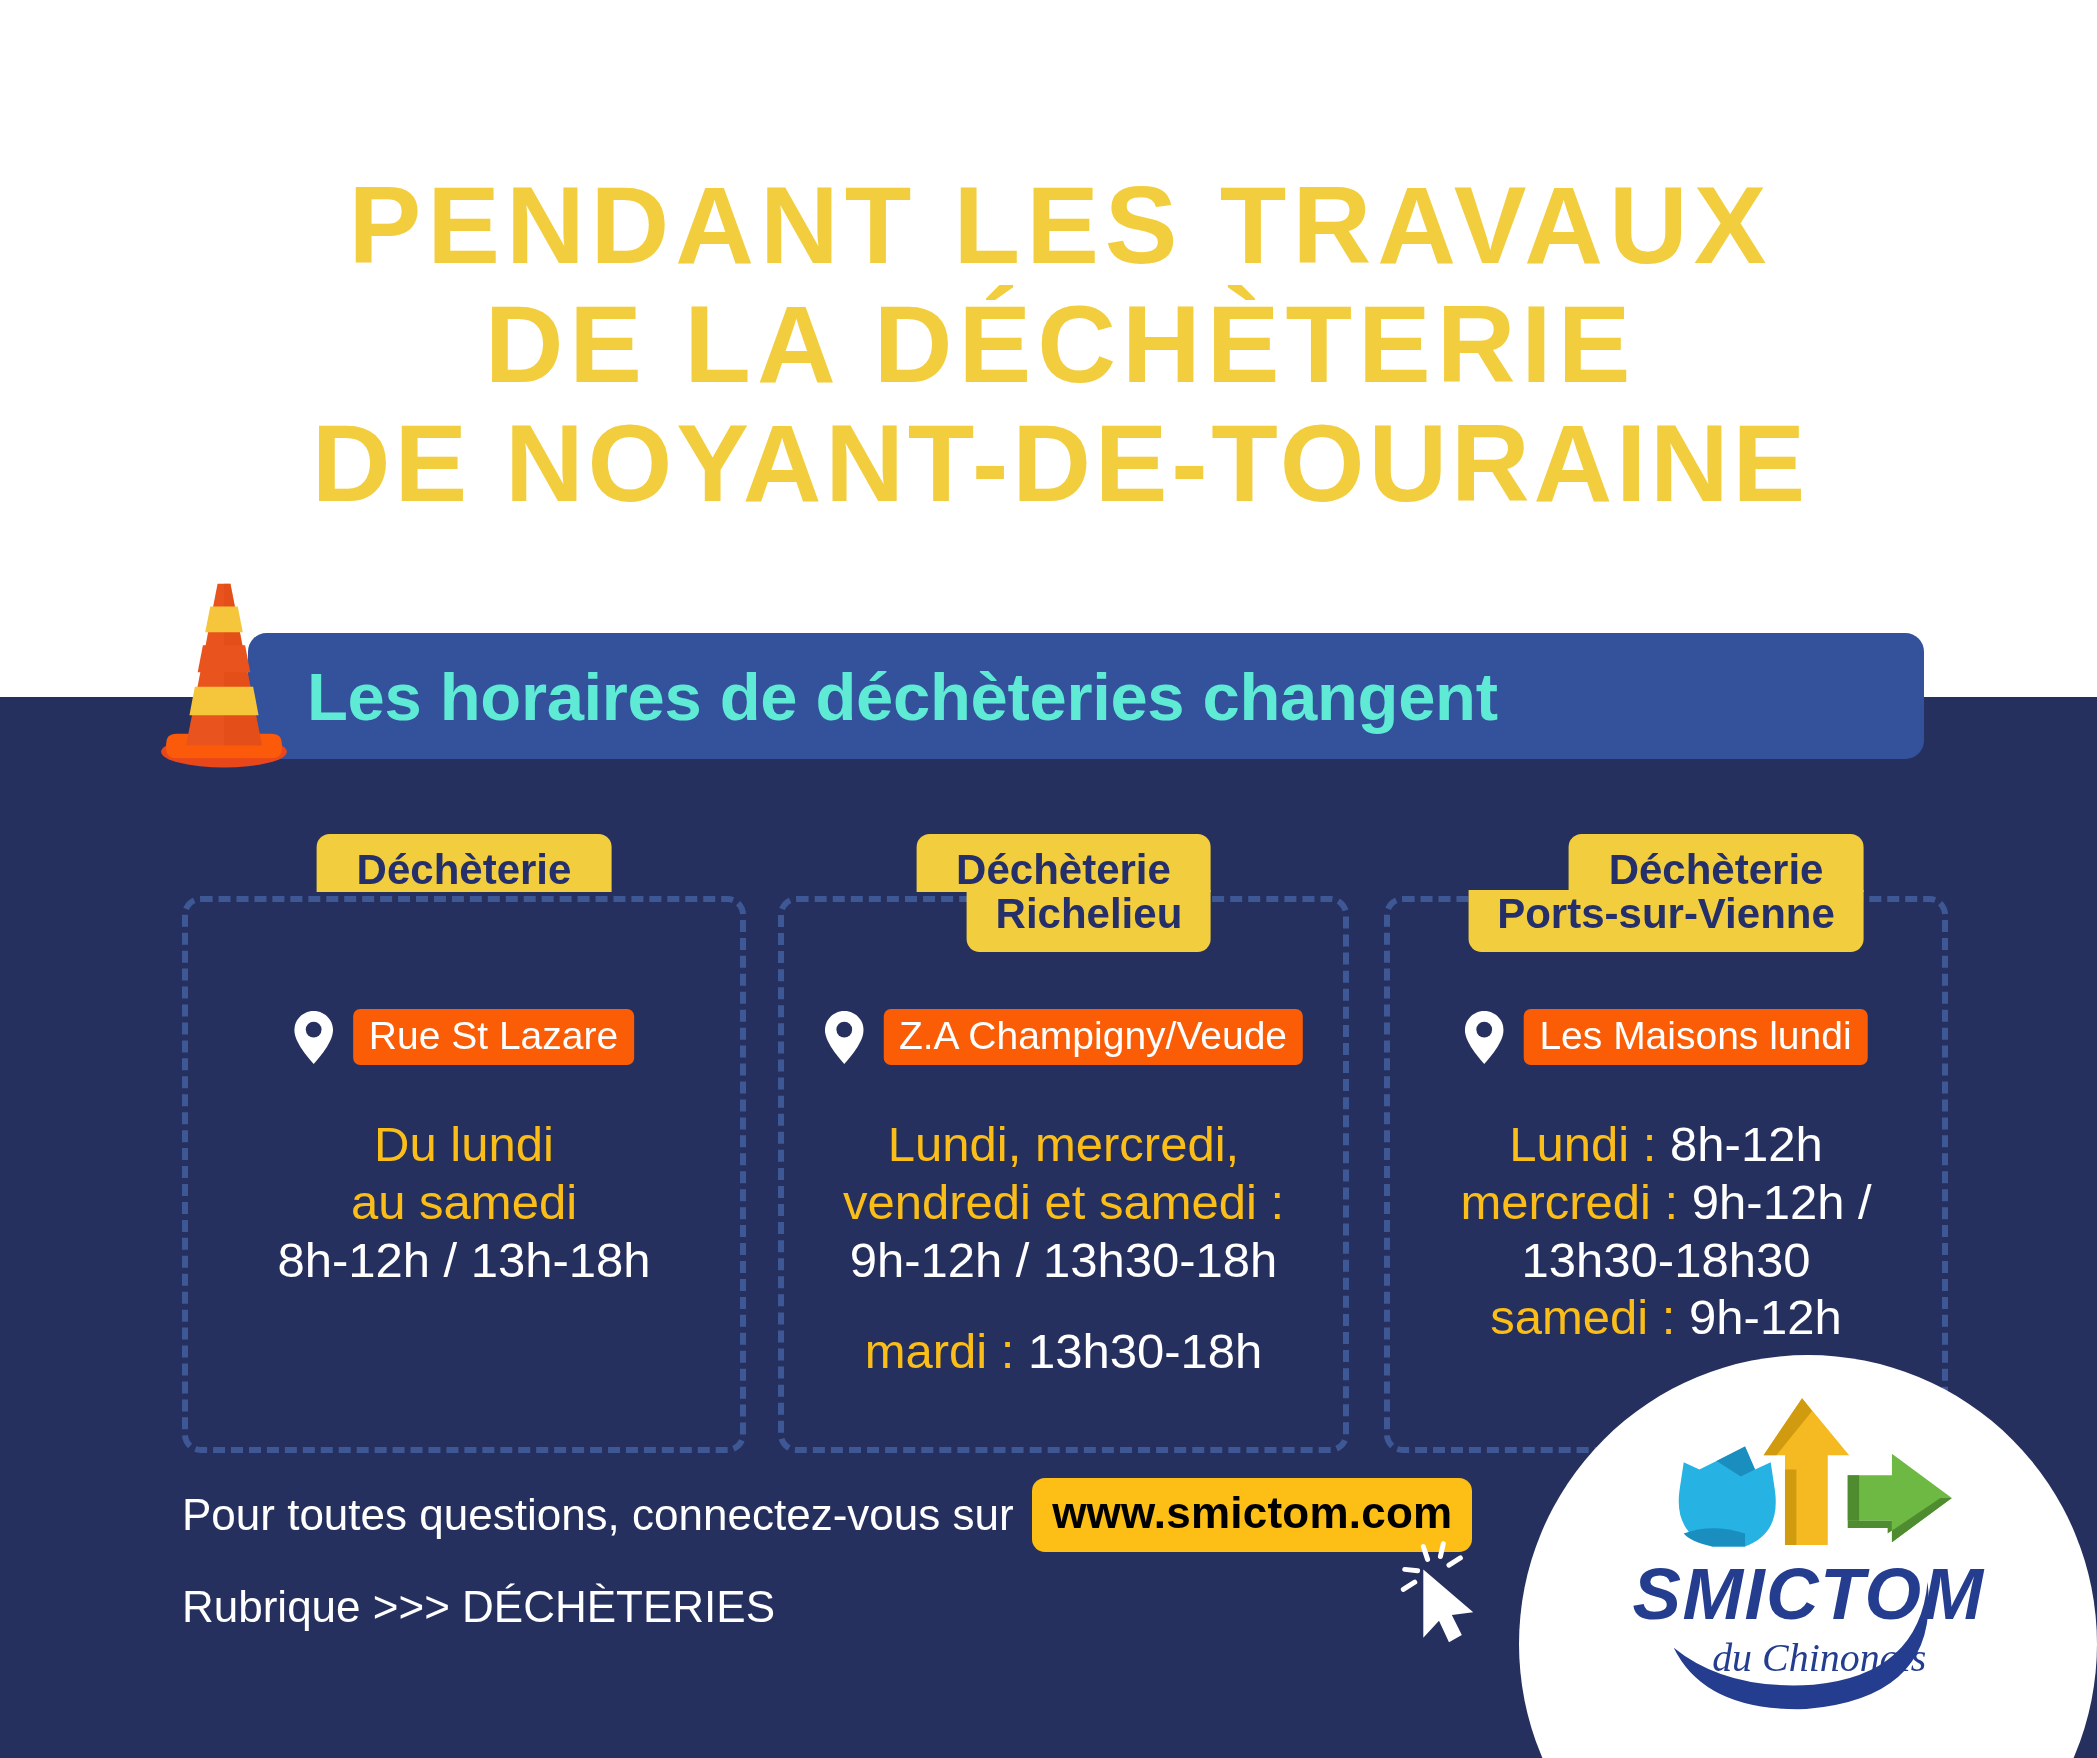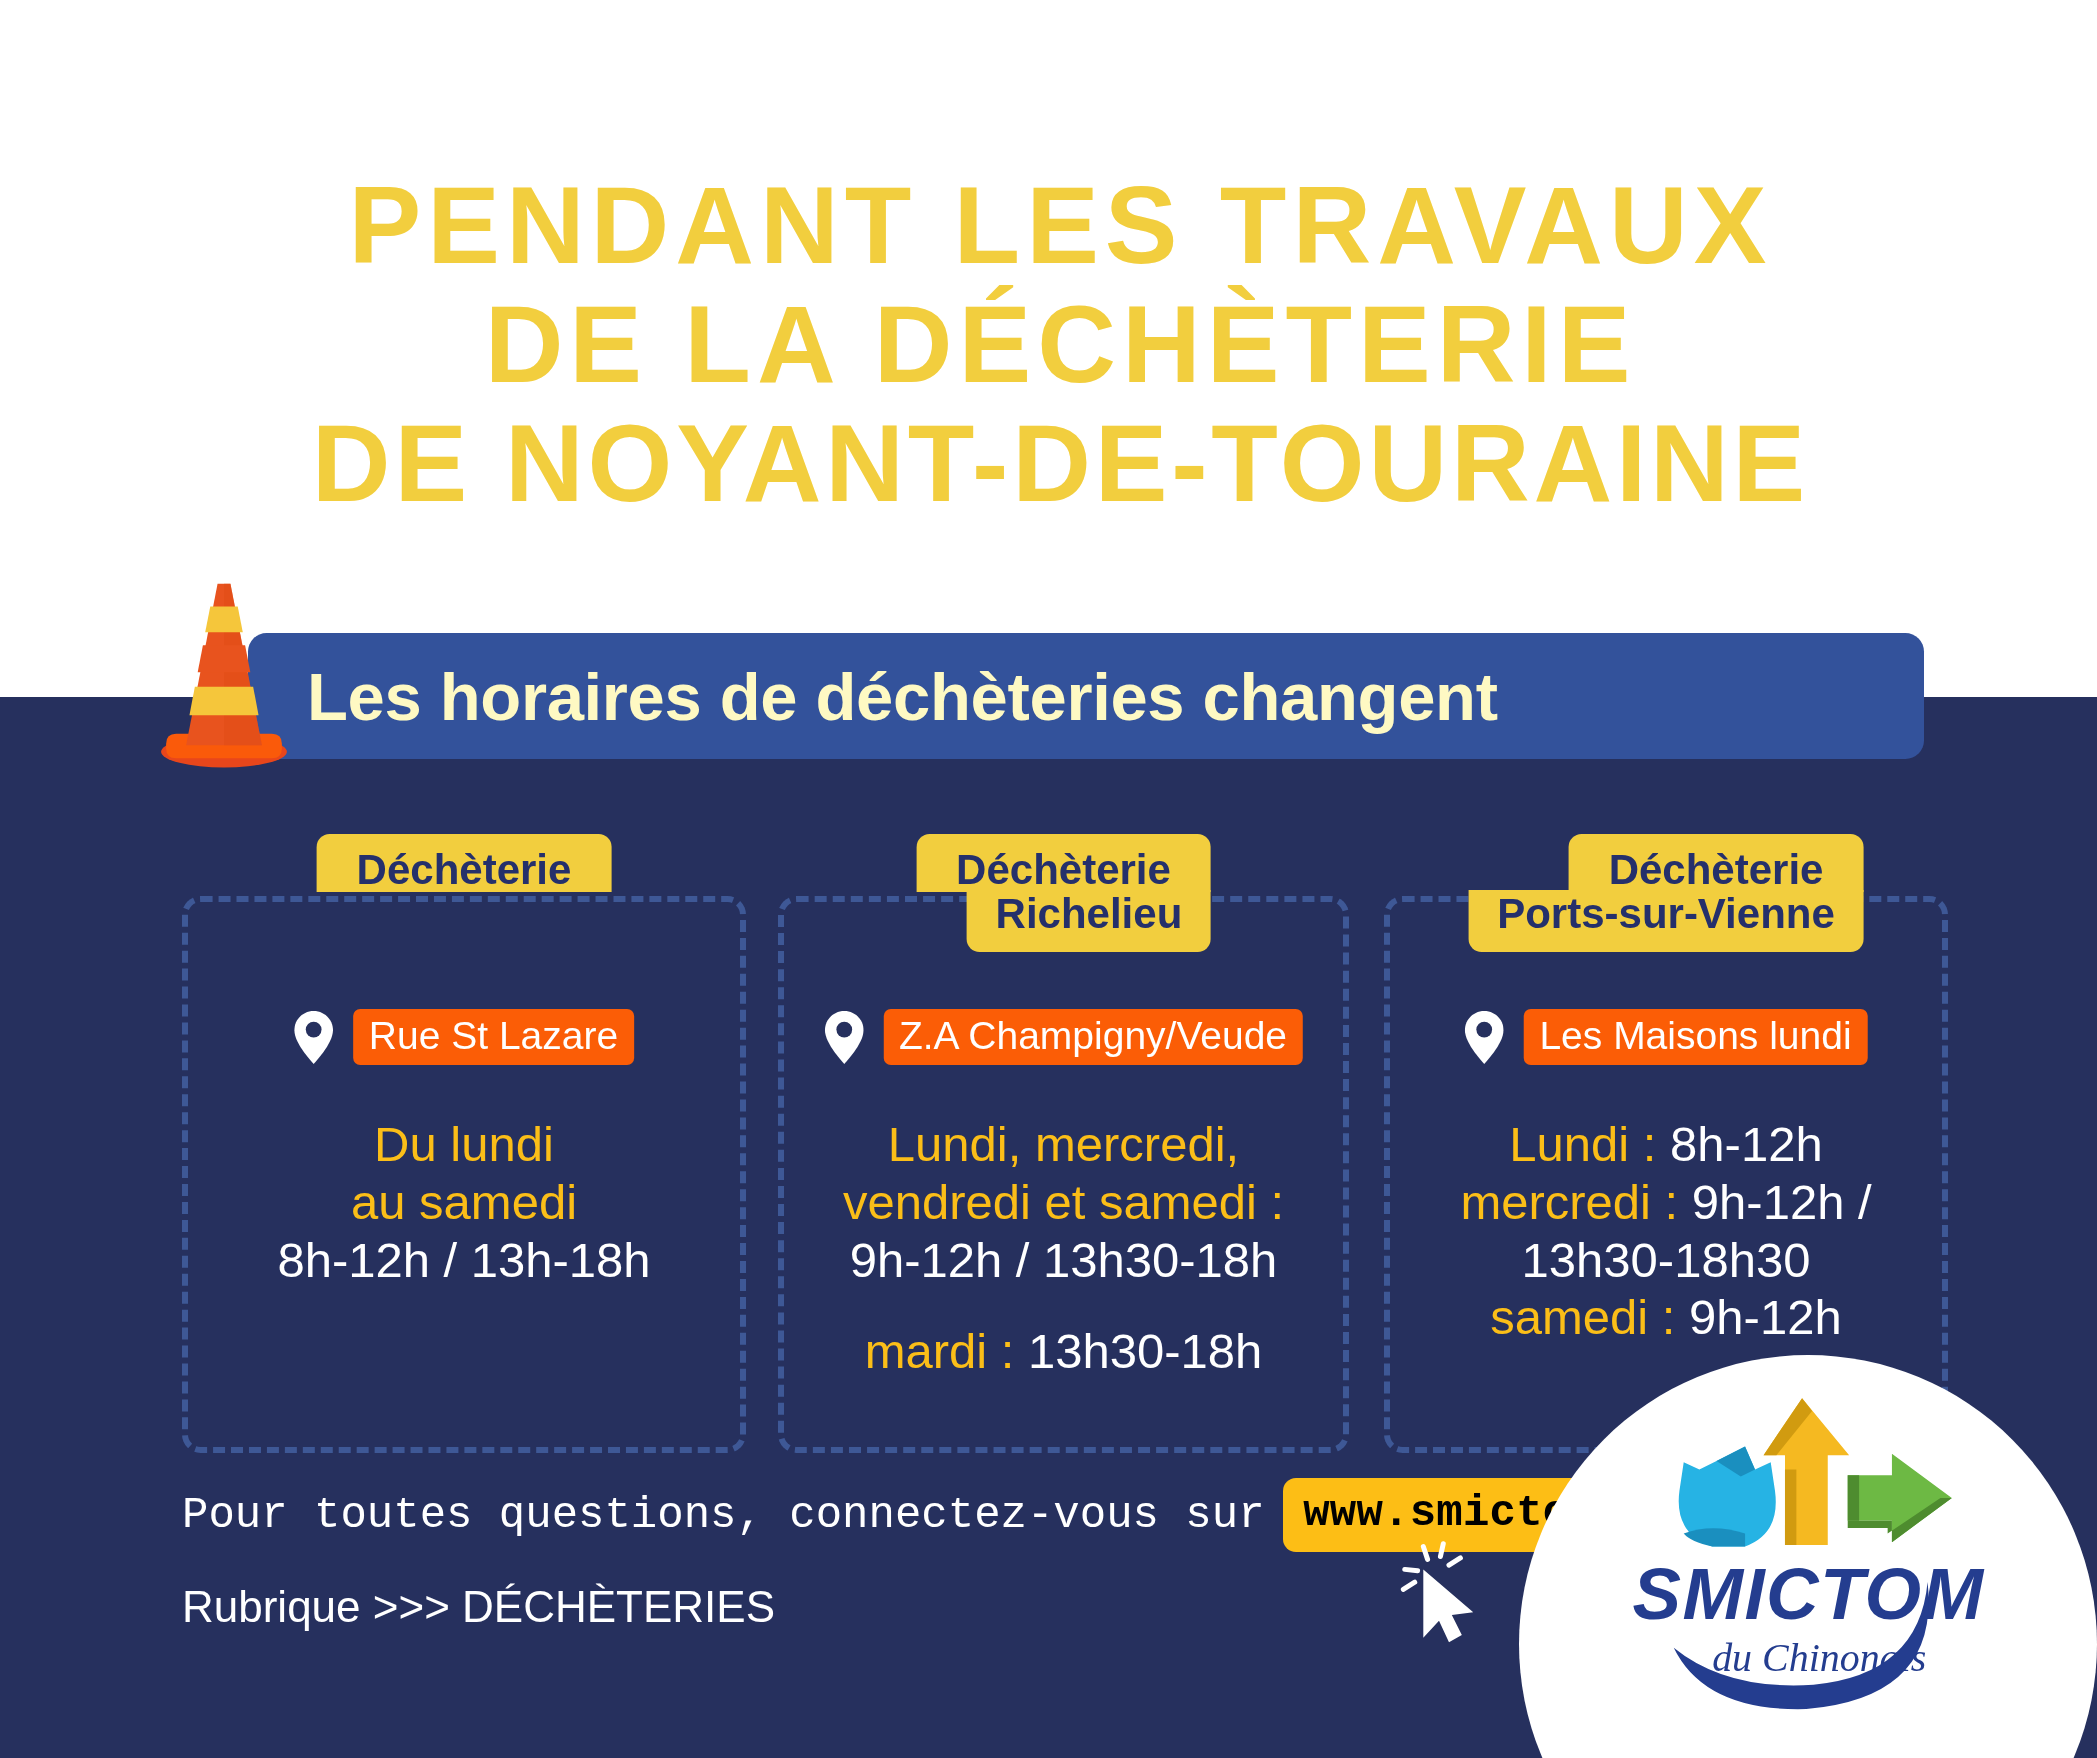--- a/index.html
+++ b/index.html
@@ -30,21 +30,21 @@
   .t2{font-size:109px;letter-spacing:0.055em;margin-top:10px;}
   .t3{font-size:109px;letter-spacing:0.035em;margin-top:10px;}
 
   
   .banner{
     position:absolute;left:248px;top:633px;width:1676px;height:126px;
     background:#33529B;border-radius:18.6px;
     display:flex;align-items:center;
   }
   .banner-text{
-    color:#fef9c3;font-size:67px;font-weight:bold;
+    color:#5eead4;font-size:67px;font-weight:bold;
     margin-left:59px;letter-spacing:-0.005em;white-space:nowrap;
   }
 
   
   .cone{position:absolute;left:156px;top:578px;width:136px;height:193px;}
 
   
   .cards{position:absolute;left:0;top:896px;width:2097px;height:564px;}
   .card{
     position:absolute;top:0;height:557px;
@@ -92,21 +92,21 @@
   .hours{
     position:absolute;left:0;right:0;top:214px;
     text-align:center;color:#ffffff;font-size:49px;line-height:1.18;
     padding:0 11.4px;
   }
   .hours .d{color:#FBBE18;}
   .hours .gap{display:block;height:34px;}
 
   
   .footer{position:absolute;left:182px;top:1478px;width:1356px;}
-  .f-line1{display:flex;align-items:center;gap:18.6px;color:#ffffff;font-size:44px;white-space:nowrap;font-family:Liberation Mono, monospace;}
+  .f-line1{display:flex;align-items:center;gap:18.6px;color:#ffffff;font-size:44px;white-space:nowrap;}
   .f-line2{color:#ffffff;font-size:44px;margin-top:30px;white-space:nowrap;}
   .urlbadge{
     background:#FDBE15;color:#000000;border-radius:13px;
     padding:10px 20px 14.3px 20px;font-size:44px;font-weight:bold;
     letter-spacing:0.005em;white-space:nowrap;position:relative;
   }
   .cursor{position:absolute;left:1396px;top:1538px;width:86px;height:107px;}
 
   
   .logo-circle{

